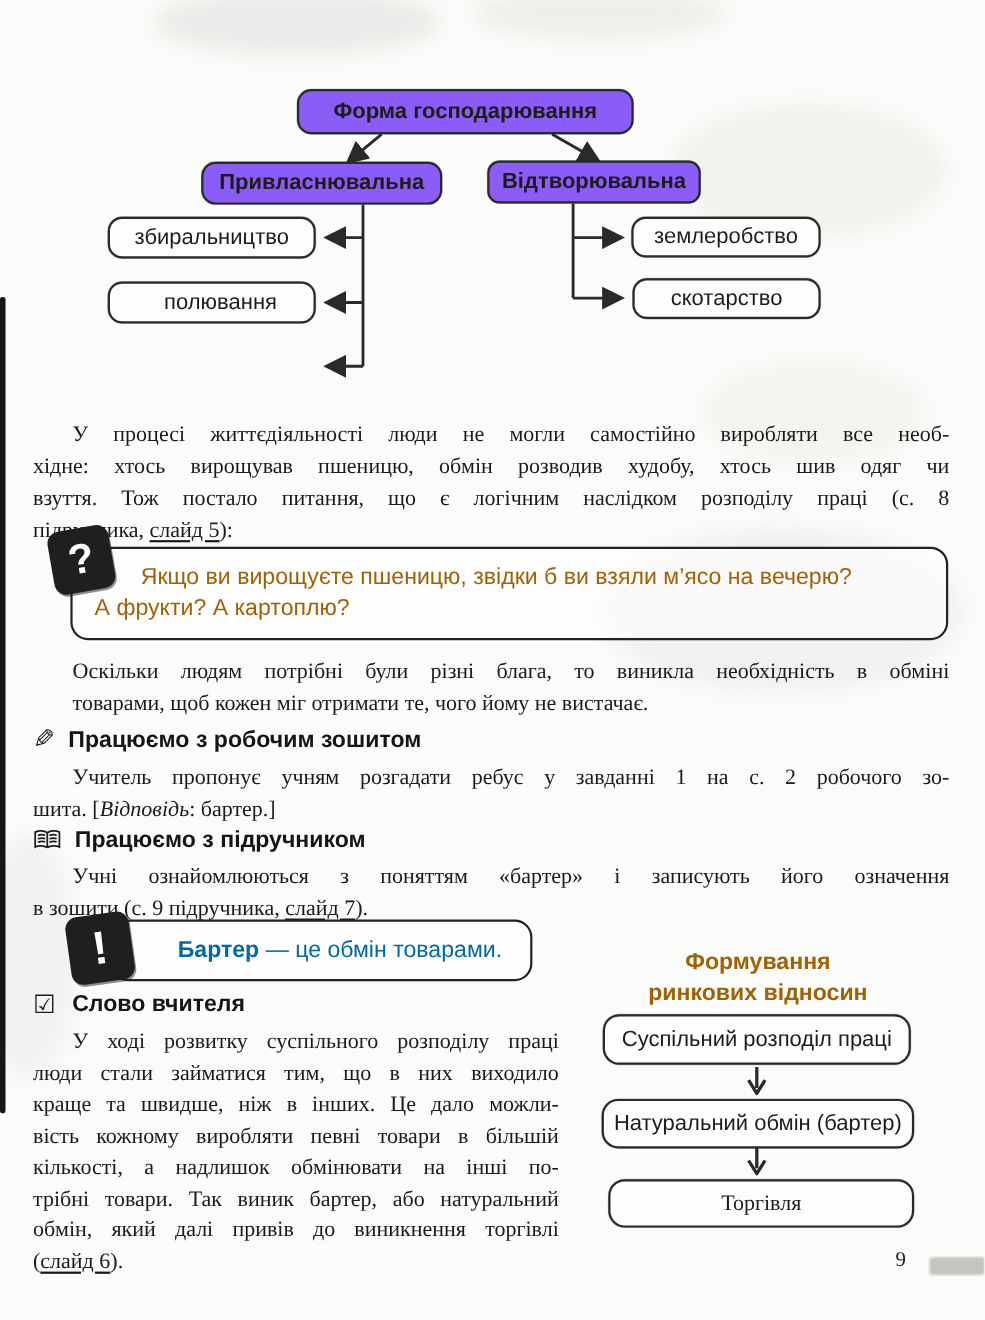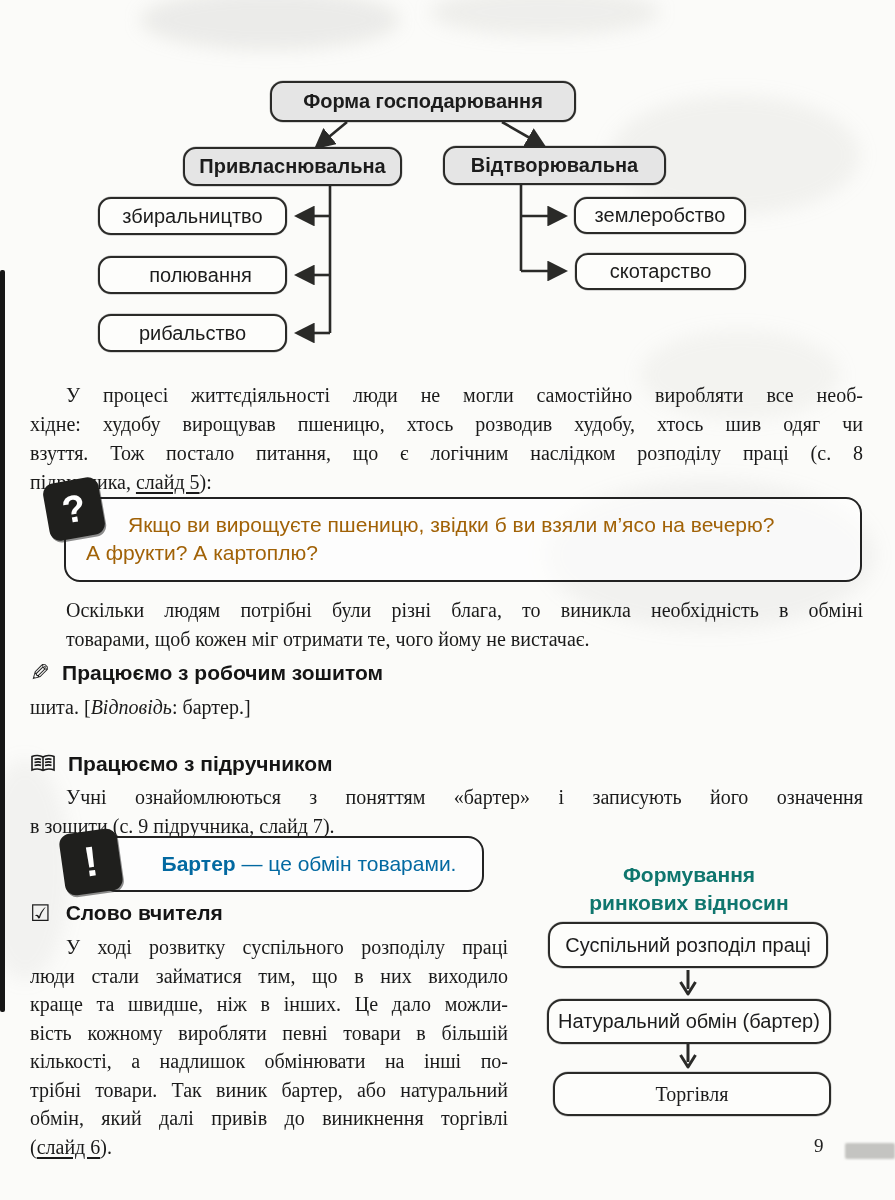--- a/index.html
+++ b/index.html
@@ -7,21 +7,21 @@
        font-family:"Liberation Serif",serif;color:#191919;}
   .abs{position:absolute;box-sizing:border-box;}
   
   .smudge{position:absolute;border-radius:50%;filter:blur(9px);pointer-events:none;}
   .edge-strip{position:absolute;background:#161616;border-radius:2px;}
   
   .dbox{position:absolute;box-sizing:border-box;border:2.5px solid #2a2a28;border-radius:13px;
         background:#fdfdfb;display:flex;align-items:center;justify-content:center;
         font-family:"Liberation Sans",sans-serif;font-size:20px;color:#1c1c1c;
         box-shadow:0 0 0 .4px rgba(40,40,40,.35);}
-  .dbox.gray{background:#e5e5e5;font-weight:bold;}
+  .dbox.gray{background:#8b5cf6;font-weight:bold;}
   .dbox.rounded{border-radius:15px;}
   
   .tblock{position:absolute;}
   .bline{font-family:"Liberation Serif",serif;font-size:20px;line-height:29px;
          color:#1a1a1a;white-space:normal;}
   .j{text-align:justify;text-align-last:justify;}
   .last{text-align:left;}
   .indent{text-indent:36px;}
   .u{text-decoration:underline;text-underline-offset:3px;}
   .it{font-style:italic;}
@@ -33,21 +33,21 @@
   .pencil{display:inline-block;transform:scaleX(-1);font-size:24px;}
   
   .callout{position:absolute;border:2.5px solid #222;border-radius:16px;background:rgba(255,255,255,.6);}
   .badge{position:absolute;background:#1f1f1d;border-radius:11px;display:flex;align-items:center;
          justify-content:center;color:#fff;font-family:"Liberation Sans",sans-serif;font-weight:bold;
          box-shadow:1px 2px 0 rgba(30,30,30,.5);}
   .qtext{font-family:"Liberation Sans",sans-serif;font-size:21px;line-height:26px;color:#a16207;}
   .def-text{font-family:"Liberation Sans",sans-serif;font-size:21px;color:#0369a1;}
   
   .mtitle{position:absolute;width:282px;text-align:center;font-family:"Liberation Sans",sans-serif;
-          font-weight:bold;font-size:21px;line-height:28px;color:#0f766e;}
+          font-weight:bold;font-size:21px;line-height:28px;color:#a16207;}
   .footer-num{position:absolute;font-family:"Liberation Serif",serif;font-size:19px;color:#222;}
   .footer-bar{position:absolute;background:#c4c4c1;filter:blur(1px);border-radius:2px;}
   svg{position:absolute;left:0;top:0;pointer-events:none;}
   .arrow-svg{position:absolute;}
 </style>
 </head>
 <body>
 
 <div class="smudge" style="left:140px;top:-10px;width:260px;height:60px;background:rgba(168,168,162,.18);"></div>
 <div class="smudge" style="left:430px;top:-12px;width:230px;height:48px;background:rgba(168,168,162,.15);"></div>
@@ -75,53 +75,53 @@
       <path d="M521,185 L521,271"></path>
       <path d="M521,216 L563,216" marker-end="url(#ah)"></path>
       <path d="M521,271 L563,271" marker-end="url(#ah)"></path>
     </g>
   </svg>
 
   <div class="dbox gray" style="left:270px;top:81px;width:306px;height:41px;">Форма господарювання</div>
 
   <div class="dbox gray" style="left:183px;top:147px;width:219px;height:39px;">Привласнювальна</div>
 
-  <div class="dbox gray" style="left:443px;top:146px;width:223px;height:39px;">Відтворювальна</div>
+  <div class="dbox gray" style="left:443px;top:146px;width:194px;height:39px;border-radius:11px;">Відтворювальна</div>
 
   <div class="dbox" style="left:98px;top:197px;width:189px;height:38px;">збиральництво</div>
   <div class="dbox" style="left:98px;top:256px;width:189px;height:38px;padding-left:16px;">полювання</div>
-  <div class="dbox" style="left:98px;top:314px;width:189px;height:38px;">рибальство</div>
 
   <div class="dbox" style="left:574px;top:197px;width:172px;height:37px;">землеробство</div>
   <div class="dbox" style="left:575px;top:253px;width:171px;height:37px;">скотарство</div>
 </div>
 
 <div class="tblock" style="left:30px;top:381px;width:833px;">
   <div class="bline j indent">У процесі життєдіяльності люди не могли самостійно виробляти все необ-</div>
-  <div class="bline j">хідне: худобу вирощував пшеницю, хтось розводив худобу, хтось шив одяг чи</div>
+  <div class="bline j">хідне: хтось вирощував пшеницю, обмін розводив худобу, хтось шив одяг чи</div>
   <div class="bline j">взуття. Тож постало питання, що є логічним наслідком розподілу праці (с. 8</div>
   <div class="bline last"><span>підручника, </span><span class="u">слайд 5</span><span>):</span></div>
 </div>
 
 <div class="callout" style="left:64px;top:497px;width:794px;height:81px;">
   <div class="qtext" style="position:absolute;left:62px;top:13px;">Якщо ви вирощуєте пшеницю, звідки б ви взяли м’ясо на вечерю?</div>
   <div class="qtext" style="position:absolute;left:20px;top:41px;">А фрукти? А картоплю?</div>
 </div>
 <div class="badge" style="left:46px;top:480px;width:56px;height:58px;font-size:38px;transform:rotate(-10deg);">?</div>
 
 <div class="tblock" style="left:30px;top:596px;width:833px;">
   <div class="bline j indent">Оскільки людям потрібні були різні блага, то виникла необхідність в обміні</div>
   <div class="bline last indent">товарами, щоб кожен міг отримати те, чого йому не вистачає.</div>
 </div>
 
 <div class="sec-head" style="left:30px;top:661px;">
   <span class="sec-icon pencil">✎</span>
   <span>Працюємо з робочим зошитом</span>
 </div>
 <div class="tblock" style="left:30px;top:693px;width:833px;">
+  <div class="bline j indent">Учитель пропонує учням розгадати ребус у завданні 1 на с. 2 робочого зо-</div>
   <div class="bline last"><span>шита. [</span><span class="it">Відповідь</span><span>: бартер.]</span></div>
 </div>
 
 <div class="sec-head" style="left:30px;top:752px;">
   <span class="sec-icon" style="display:inline-block;width:26px;height:20px;">
     <svg width="26" height="20" viewBox="0 0 26 20" style="position:static;">
       <g fill="none" stroke="#1c1c1c" stroke-width="1.6">
         <path d="M13,3 C10,1 5,1 2,2.5 L2,16 C5,14.5 10,14.5 13,16.5"></path>
         <path d="M13,3 C16,1 21,1 24,2.5 L24,16 C21,14.5 16,14.5 13,16.5"></path>
         <path d="M13,3 L13,16.5"></path>

